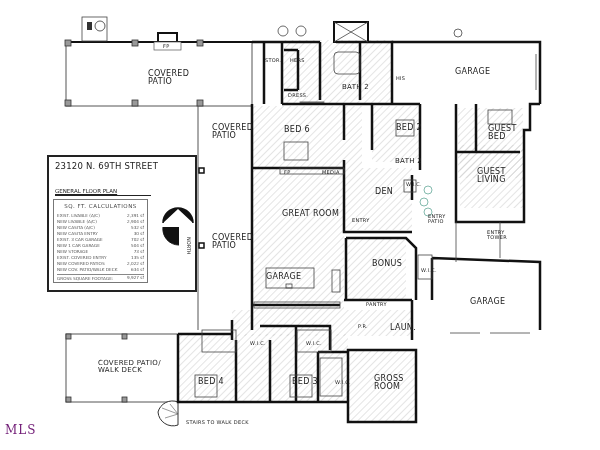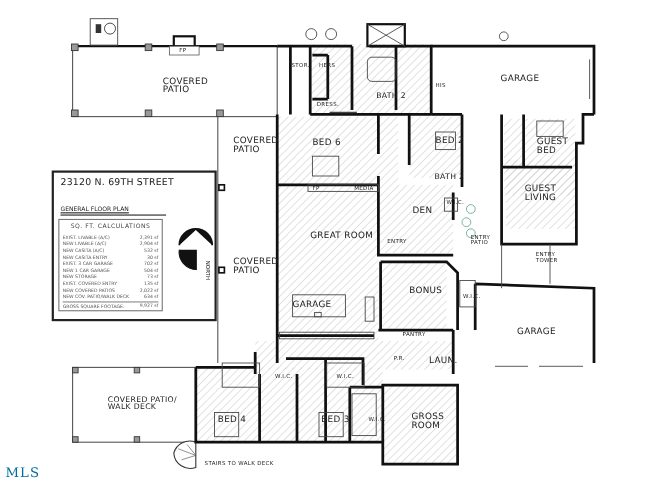--- a/index.html
+++ b/index.html
@@ -11,21 +11,21 @@
   .lbl.left { text-align: left; }
   .title-box { position: absolute; left: 47px; top: 155px; width: 150px; height: 137px; border: 2px solid #222; background: #fff; box-sizing: border-box; }
   .title-line { position: absolute; left: 6px; font-size: 8.5px; line-height: 9px; color: #222; letter-spacing: 0.2px; white-space: pre; }
   .subtitle { position: absolute; left: 6px; top: 31px; font-size: 5.5px; color: #222; text-decoration: underline; white-space: pre; }
   .calc-box { position: absolute; left: 4px; top: 42px; width: 93px; height: 82px; border: 1px solid #777; background: #fff; }
   .calc-title { position: absolute; left: 0; top: 3px; width: 93px; text-align: center; font-size: 5.5px; color: #444; letter-spacing: 0.5px; }
   .calc-row { position: absolute; left: 3px; width: 87px; font-size: 4.2px; line-height: 5px; color: #555; white-space: pre; }
   .calc-row .v { position: absolute; right: 0; top: 0; }
   .calc-total { border-top: 1px solid #888; padding-top: 1px; }
   .compass { position: absolute; left: 112px; top: 44px; width: 34px; height: 56px; }
-  .mls { position: absolute; left: 5px; top: 423px; font-size: 12px; color: #0369a1; letter-spacing: 1px; font-family: "DejaVu Serif", serif; }
+  .mls { position: absolute; left: 5px; top: 423px; font-size: 12px; color: #701a75; letter-spacing: 1px; font-family: "DejaVu Serif", serif; }
 </style>
 </head>
 <body>
 
 <svg class="plan" viewBox="0 0 600 450" xmlns="http://www.w3.org/2000/svg">
   <defs>
     <pattern id="hatch" patternUnits="userSpaceOnUse" width="5" height="5" patternTransform="rotate(45)">
       <line x1="0" y1="0" x2="0" y2="5" stroke="#c9c9c9" stroke-width="1"></line>
     </pattern>
   </defs>

